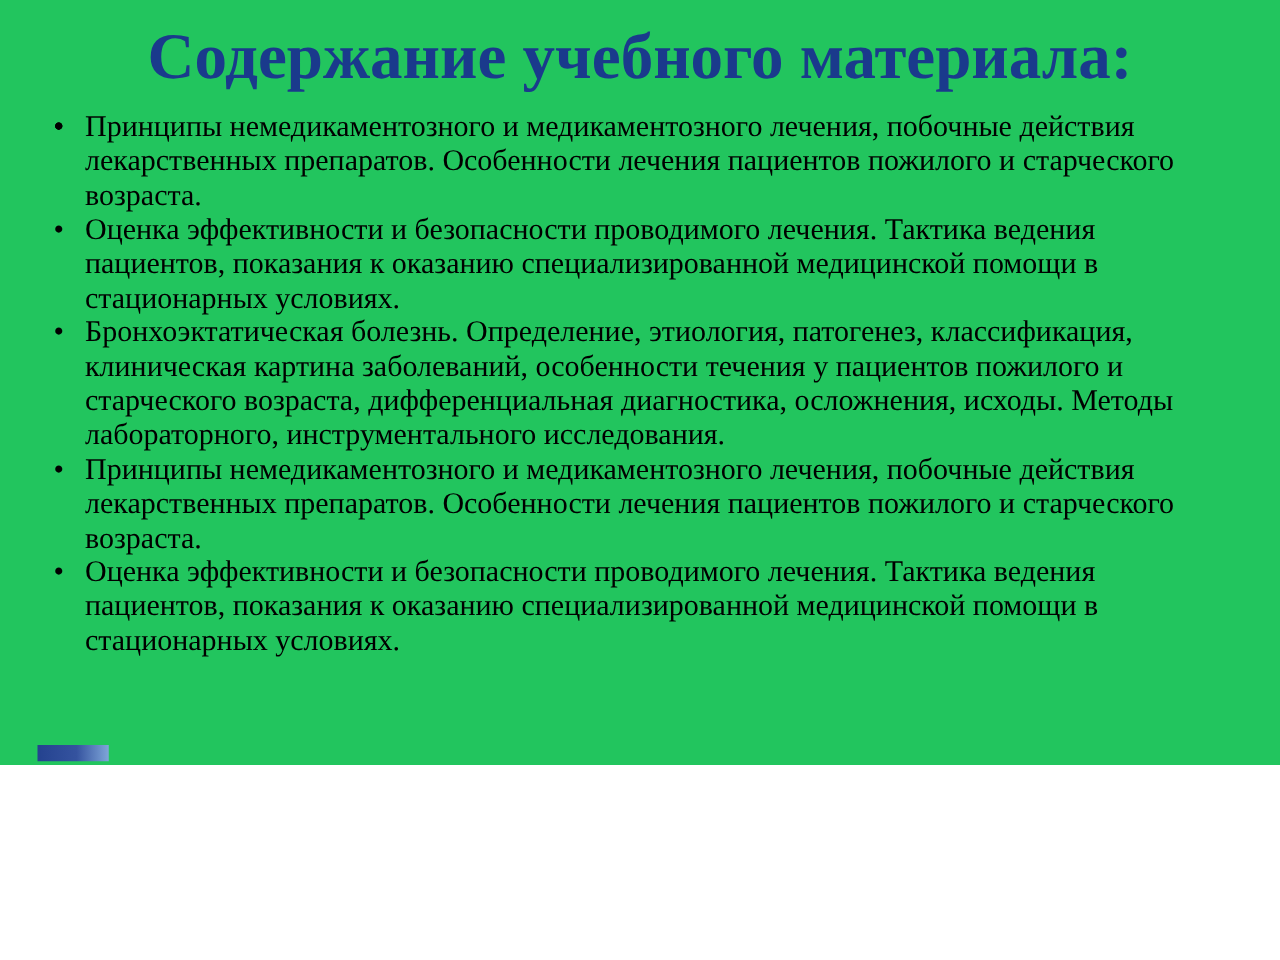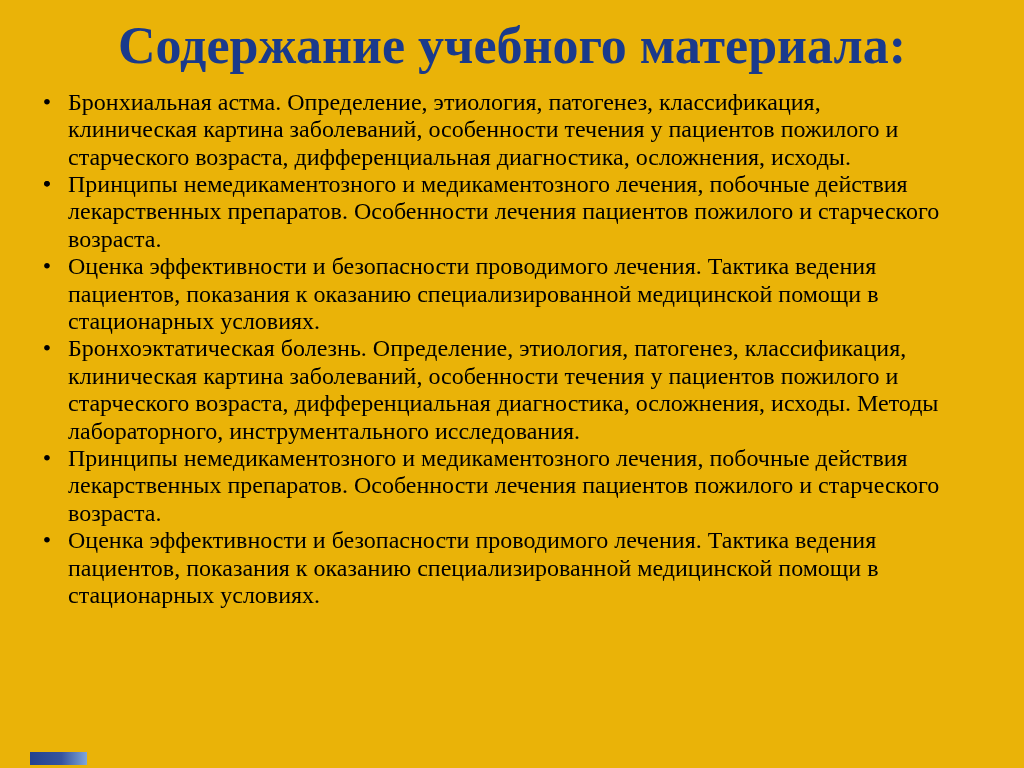--- a/index.html
+++ b/index.html
@@ -3,22 +3,22 @@
 <meta charset="utf-8">
 <style>
   html, body {
     margin: 0;
     padding: 0;
     background: #ffffff;
   }
   .slide {
     position: relative;
     width: 1024px;
-    height: 768px;
-    background: #eab308;
+    height: 612px;
+    background: #22c55e;
     overflow: hidden;
     font-family: "Liberation Serif", "DejaVu Serif", serif;
   }
   .slide-title {
     margin: 16px 40px 13px 40px;
     text-align: center;
     font-size: 52px;
     line-height: 1.15;
     font-weight: bold;
     color: #1a3a8c;
@@ -57,21 +57,20 @@
 </head>
 <body>
 
 <div class="slide">
 
   <h1 class="slide-title">Содержание учебного материала:</h1>
 
   <ul class="content-list">
     <li>
       <span class="bullet-marker">•</span>
-      <span>Бронхиальная астма. Определение, этиология, патогенез, классификация, клиническая картина заболеваний, особенности течения у пациентов пожилого и старческого возраста, дифференциальная диагностика, осложнения, исходы.</span>
     </li>
     <li>
       <span class="bullet-marker">•</span>
     </li>
     <li>
       <span class="bullet-marker">•</span>
       <span>Принципы немедикаментозного и медикаментозного лечения, побочные действия лекарственных препаратов. Особенности лечения пациентов пожилого и старческого возраста.</span>
     </li>
     <li>
       <span class="bullet-marker">•</span>

